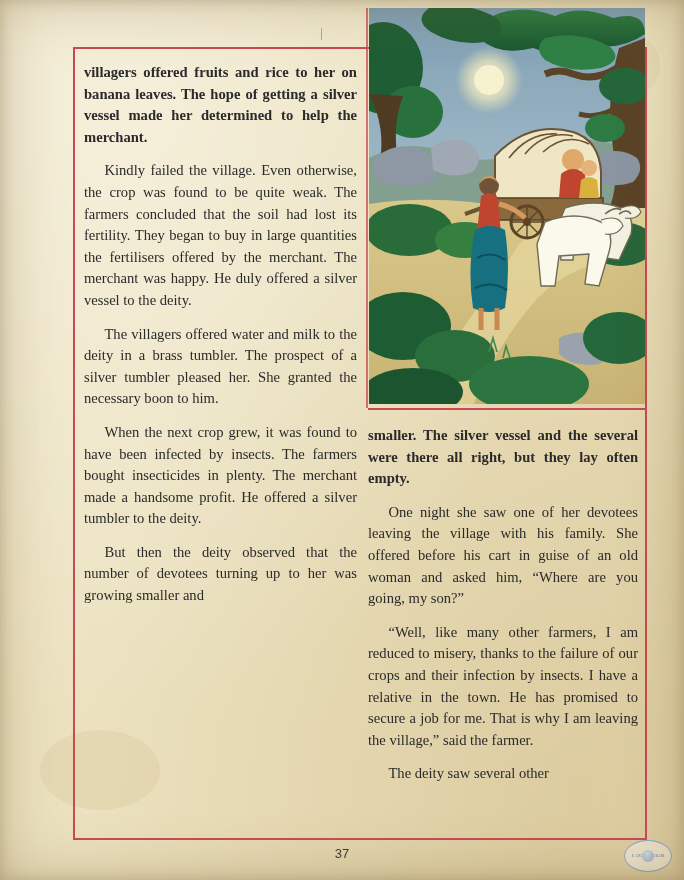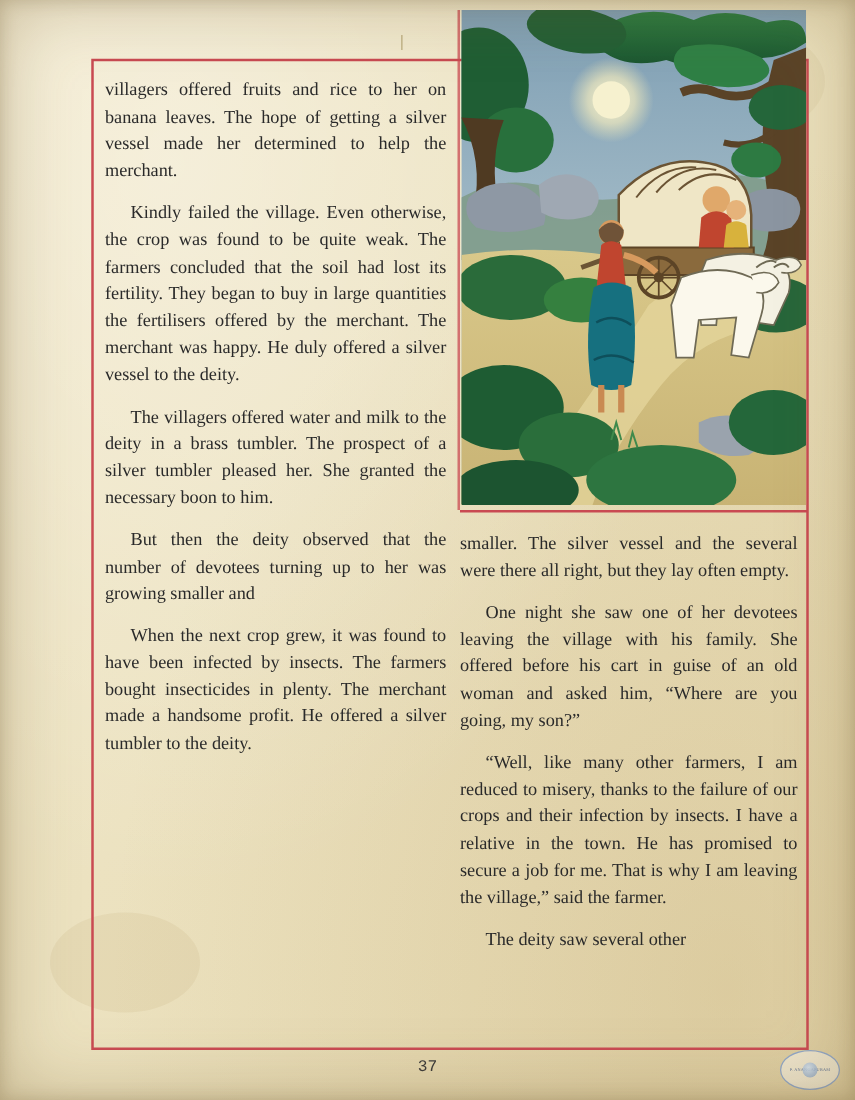--- a/index.html
+++ b/index.html
@@ -60,20 +60,21 @@
     color: #2a2a2a;
     text-align: justify;
     text-justify: inter-word;
   }
   .col p {
     margin: 0 0 12px 0;
     text-indent: 1.4em;
   }
   .col p.noindent {
     text-indent: 0;
+    font-weight: bold;
   }
 
   #col-left {
     left: 84px;
     top: 62px;
     width: 273px;
   }
   #col-right {
     left: 368px;
     top: 425px;
@@ -113,21 +114,21 @@
 
   
   .page-number {
     position: absolute;
     left: 0;
     top: 846px;
     width: 684px;
     text-align: center;
     font-size: 13px;
     color: #3a3a3a;
-    font-family: Liberation Mono, monospace;
+    font-family: Liberation Sans, sans-serif;
   }
 
   
   .stamp {
     position: absolute;
     right: 12px;
     bottom: 8px;
     width: 46px;
     height: 30px;
     border-radius: 50%;
@@ -279,22 +280,22 @@
     <path d="M120 344 l4 -14 l4 14 M134 350 l3 -12 l4 12" stroke="#3f8a4c" stroke-width="1.6" fill="none"></path>
   </svg>
 </div>
 <div class="illo-vrule"></div>
 <div class="illo-rule"></div>
 
 <div class="col" id="col-left">
   <p class="noindent">villagers offered fruits and rice to her on banana leaves. The hope of getting a silver vessel made her determined to help the merchant.</p>
   <p>Kindly failed the village. Even otherwise, the crop was found to be quite weak. The farmers concluded that the soil had lost its fertility. They began to buy in large quantities the fertilisers offered by the merchant. The merchant was happy. He duly offered a silver vessel to the deity.</p>
   <p>The villagers offered water and milk to the deity in a brass tumbler. The prospect of a silver tumbler pleased her. She granted the necessary boon to him.</p>
+  <p>When the next crop grew, it was found to have been infected by insects. The farmers bought insecticides in plenty. The merchant made a handsome profit. He offered a silver tumbler to the deity.</p>
   <p>But then the deity observed that the number of devotees turning up to her was growing smaller and</p>
-  <p>When the next crop grew, it was found to have been infected by insects. The farmers bought insecticides in plenty. The merchant made a handsome profit. He offered a silver tumbler to the deity.</p>
 </div>
 
 <div class="col" id="col-right">
   <p class="noindent">smaller. The silver vessel and the several were there all right, but they lay often empty.</p>
   <p>One night she saw one of her devotees leaving the village with his family. She offered before his cart in guise of an old woman and asked him, “Where are you going, my son?”</p>
   <p>“Well, like many other farmers, I am reduced to misery, thanks to the failure of our crops and their infection by insects. I have a relative in the town. He has promised to secure a job for me. That is why I am leaving the village,” said the farmer.</p>
   <p>The deity saw several other</p>
 </div>
 
 <div class="page-number">37</div>

